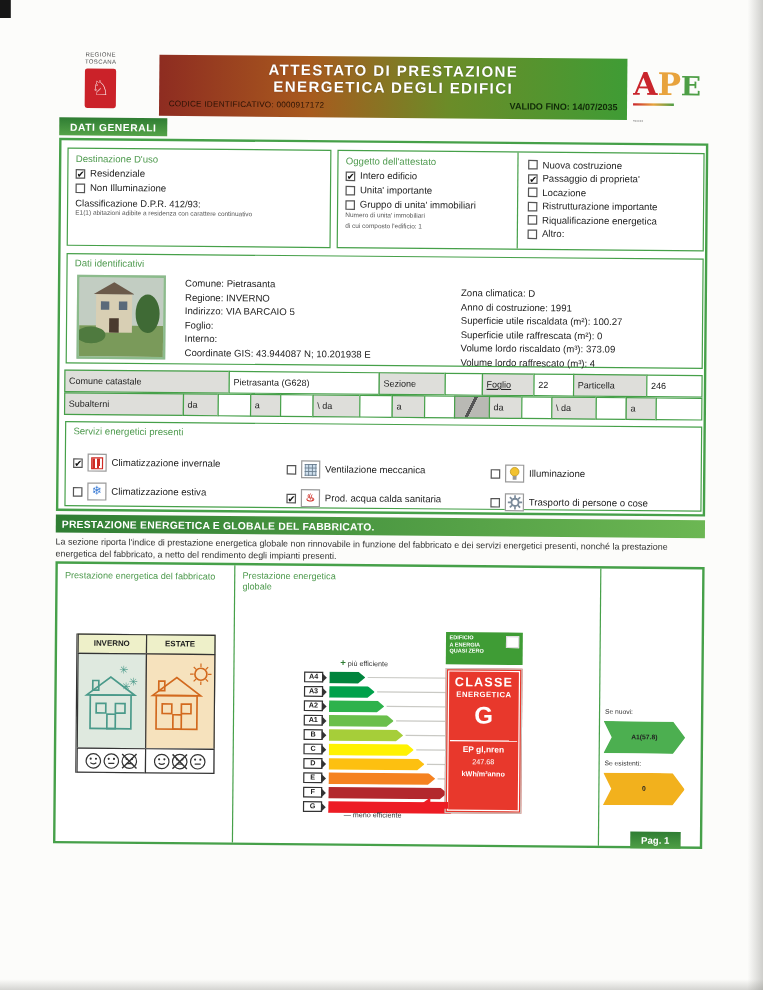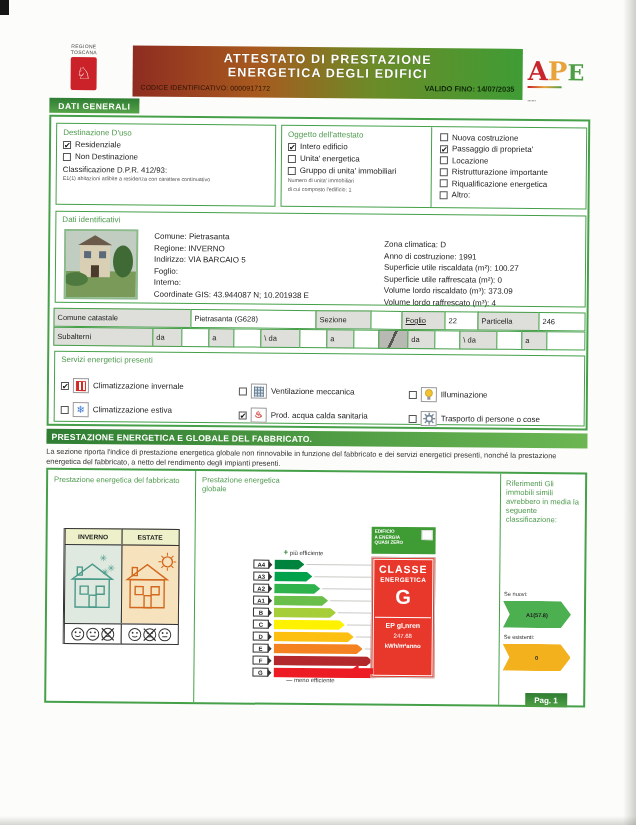--- a/index.html
+++ b/index.html
@@ -178,36 +178,36 @@
     <div class="box1">
 
       <div class="gbox dest">
         <div class="t-green">Destinazione D'uso</div>
         <div class="opt">
             <span class="cb on">✔</span>
             <span>Residenziale</span>
           </div>
         <div class="opt">
             <span class="cb"></span>
-            <span>Non Destinazione</span>
+            <span>Non Illuminazione</span>
           </div>
         <div class="clab">Classificazione D.P.R. 412/93:</div>
         <div class="cval">E1(1) abitazioni adibite a residenza con carattere continuativo</div>
       </div>
 
       <div class="gbox oggwrap">
         <div class="ogg-l">
           <div class="t-green">Oggetto dell'attestato</div>
           <div class="opt">
               <span class="cb on">✔</span>
               <span>Intero edificio</span>
             </div>
           <div class="opt">
               <span class="cb"></span>
-              <span>Unita' energetica</span>
+              <span>Unita' importante</span>
             </div>
           <div class="opt">
               <span class="cb"></span>
               <span>Gruppo di unita' immobiliari</span>
             </div>
           <div class="note">Numero di unita' immobiliari</div>
           <div class="note">di cui composto l'edificio: 1</div>
         </div>
         <div class="ogg-r">
           <div class="opt">
@@ -559,21 +559,20 @@
           <div class="c2">ENERGETICA</div>
           <div class="g">G</div>
           <div class="ep1">EP gl,nren</div>
           <div class="ep2">247.68</div>
           <div class="ep3">kWh/m²anno</div>
         </div>
         <div class="gpointer"></div>
       </div>
 
       <div class="bcol bcol3">
-        <div class="bt">Riferimenti Gli immobili simili avrebbero in media la seguente classificazione:</div>
         <div class="ref-lab" style="top:117px; left:4px;">Se nuovi:</div>
         <div class="ref-arrow ra-green">A1(57.8)</div>
         <div class="ref-lab" style="top:160px; left:4px;">Se esistenti:</div>
         <div class="ref-arrow ra-yellow">0</div>
       </div>
     </div>
 
     <div class="pag">Pag. 1</div>
   </div>
 

